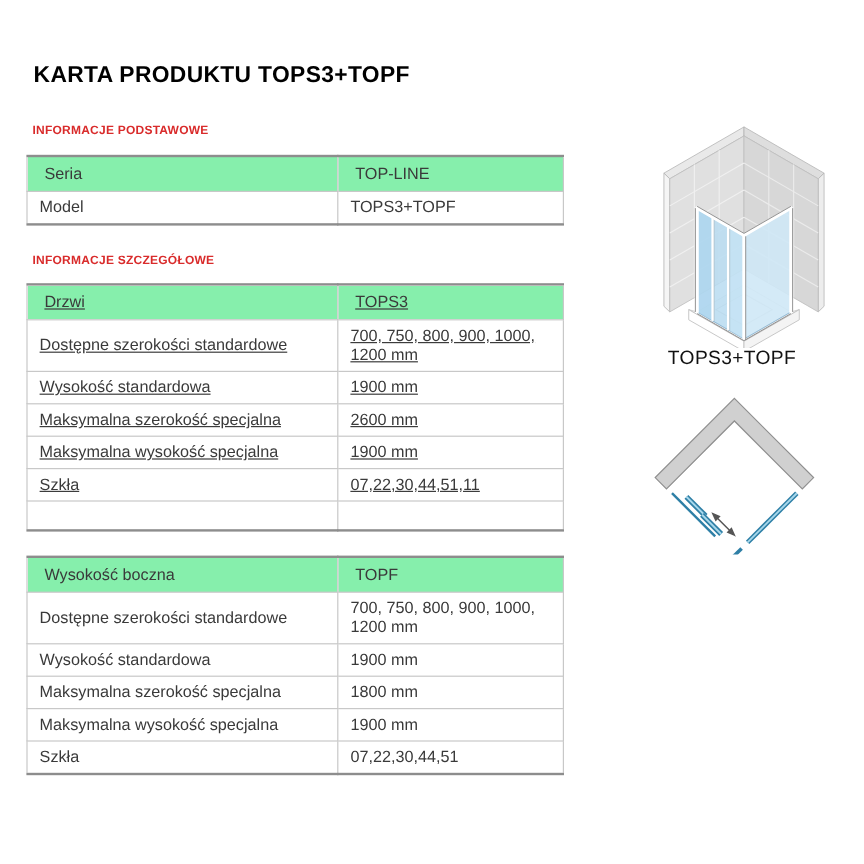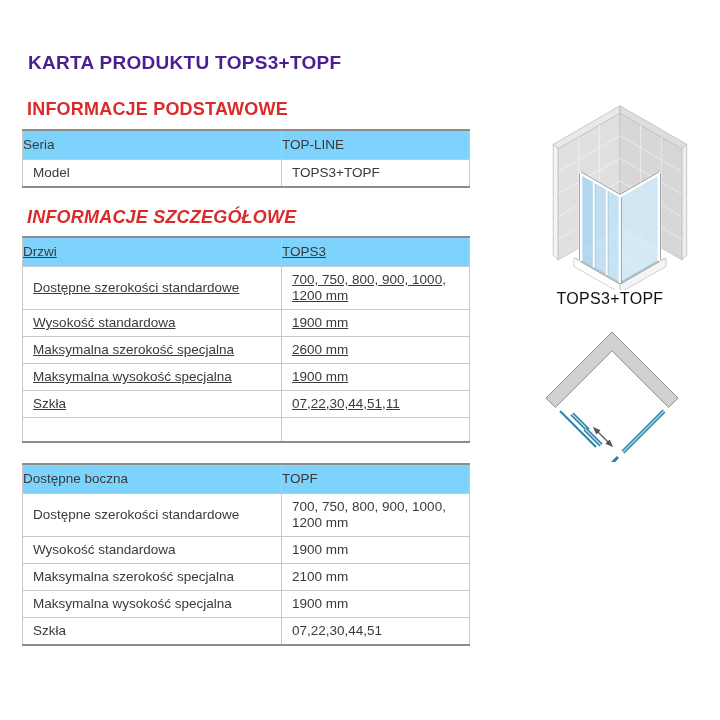--- a/index.html
+++ b/index.html
@@ -2,45 +2,45 @@
 <html><head>
 <meta charset="utf-8">
 <style>
   html,body{margin:0;padding:0;}
   body{
     width:720px;height:720px;background:#ffffff;position:relative;overflow:hidden;
     font-family:"Liberation Sans", sans-serif;color:#3c3c3c;
   }
   .main{position:absolute;left:22px;top:0;width:447px;}
   .page-title{
-    font-size:19px;font-weight:bold;color:#4c1d95;letter-spacing:.3px;
+    font-size:19px;font-weight:bold;color:#000000;letter-spacing:.3px;
     margin:52px 0 0 6px;line-height:22px;
   }
   .section-heading{
-    font-size:18px;font-weight:bold;color:#D92B2B;letter-spacing:.2px;
+    font-size:10px;font-weight:bold;color:#D92B2B;letter-spacing:.2px;
     margin:27px 0 0 5px;line-height:17px;
   }
-  .section-heading.second{margin-top:21px;font-style:italic;}
+  .section-heading.second{margin-top:21px;}
   table.spec{
     border-collapse:collapse;table-layout:fixed;width:447px;
     border-left:1px solid #aeaeae;border-right:1px solid #aeaeae;
     border-top:2px solid #8d8d8d;border-bottom:2px solid #8d8d8d;
     margin-top:11px;
   }
   table.spec.t2{margin-top:10px;text-decoration:underline;}
   table.spec.t3{margin-top:20px;}
   col.c1{width:259px;}
   col.c2{width:188px;}
   table.spec td{
     border:1px solid #c8c8c8;
     font-size:13.5px;line-height:16px;color:#3a3a3a;
     padding:5px 10px;vertical-align:middle;
     overflow:hidden;
   }
-  table.spec tr.hdr td{background:#7dd3fc;padding:6px 0;}
+  table.spec tr.hdr td{background:#86efac;padding:6px 14px;}
   table.spec tr.empty td{height:13px;}
   
   .figure-iso{position:absolute;left:540px;top:102px;width:160px;height:188px;}
   .figure-caption{
     position:absolute;left:527px;top:290px;width:166px;text-align:center;
     font-size:16px;color:#111111;letter-spacing:.3px;
   }
   .figure-top{position:absolute;left:536px;top:324px;width:162px;height:138px;}
   svg{display:block;}
 </style>
@@ -109,34 +109,34 @@
     </tbody>
   </table>
 
   <table class="spec t3">
     <colgroup>
         <col class="c1">
         <col class="c2">
       </colgroup>
     <tbody>
       <tr class="hdr">
-        <td>Dostępne boczna</td>
+        <td>Wysokość boczna</td>
         <td>TOPF</td>
       </tr>
       <tr>
         <td>Dostępne szerokości standardowe</td>
         <td>700, 750, 800, 900, 1000, 1200 mm</td>
       </tr>
       <tr>
         <td>Wysokość standardowa</td>
         <td>1900 mm</td>
       </tr>
       <tr>
         <td>Maksymalna szerokość specjalna</td>
-        <td>2100 mm</td>
+        <td>1800 mm</td>
       </tr>
       <tr>
         <td>Maksymalna wysokość specjalna</td>
         <td>1900 mm</td>
       </tr>
       <tr>
         <td>Szkła</td>
         <td>07,22,30,44,51</td>
       </tr>
     </tbody>

